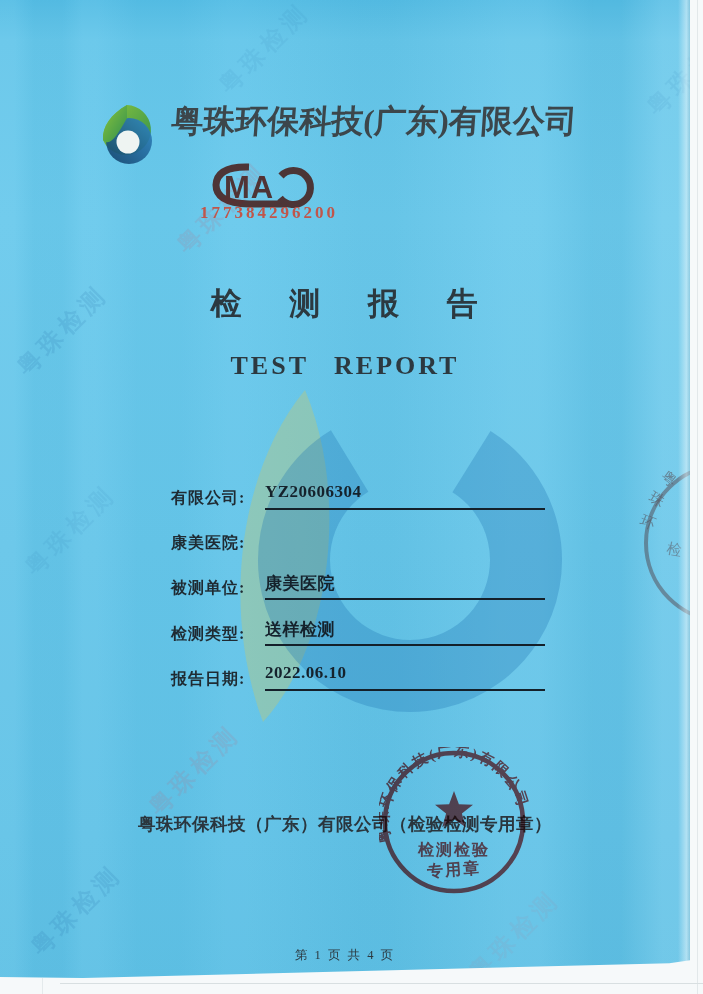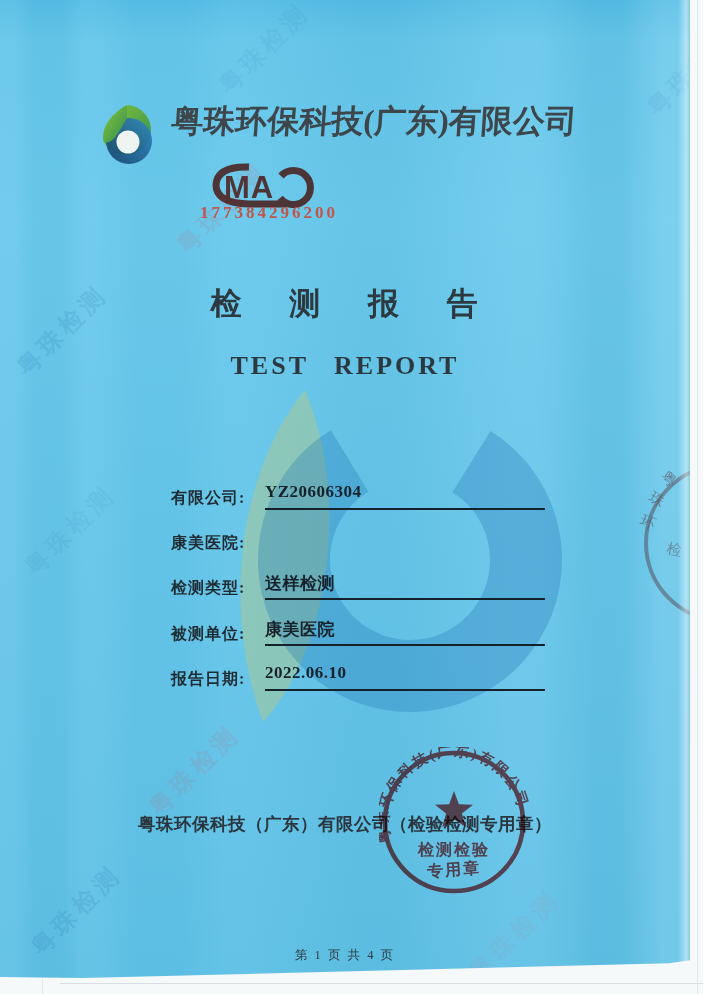--- a/index.html
+++ b/index.html
@@ -141,26 +141,26 @@
 
   <div class="fields">
     <div class="frow">
       <span class="flabel">有限公司:</span>
       <span class="fline">YZ20606304</span>
     </div>
     <div class="frow">
       <span class="flabel">康美医院:</span>
     </div>
     <div class="frow">
+      <span class="flabel">被测单位:</span>
+      <span class="fline">康美医院</span>
+    </div>
+    <div class="frow">
       <span class="flabel">检测类型:</span>
       <span class="fline">送样检测</span>
-    </div>
-    <div class="frow">
-      <span class="flabel">被测单位:</span>
-      <span class="fline">康美医院</span>
     </div>
     <div class="frow">
       <span class="flabel">报告日期:</span>
       <span class="fline">2022.06.10</span>
     </div>
   </div>
 
   <div class="seal-line">粤珠环保科技（广东）有限公司（检验检测专用章）</div>
 
   <svg class="stamp" width="150" height="150" viewBox="0 0 150 150">

